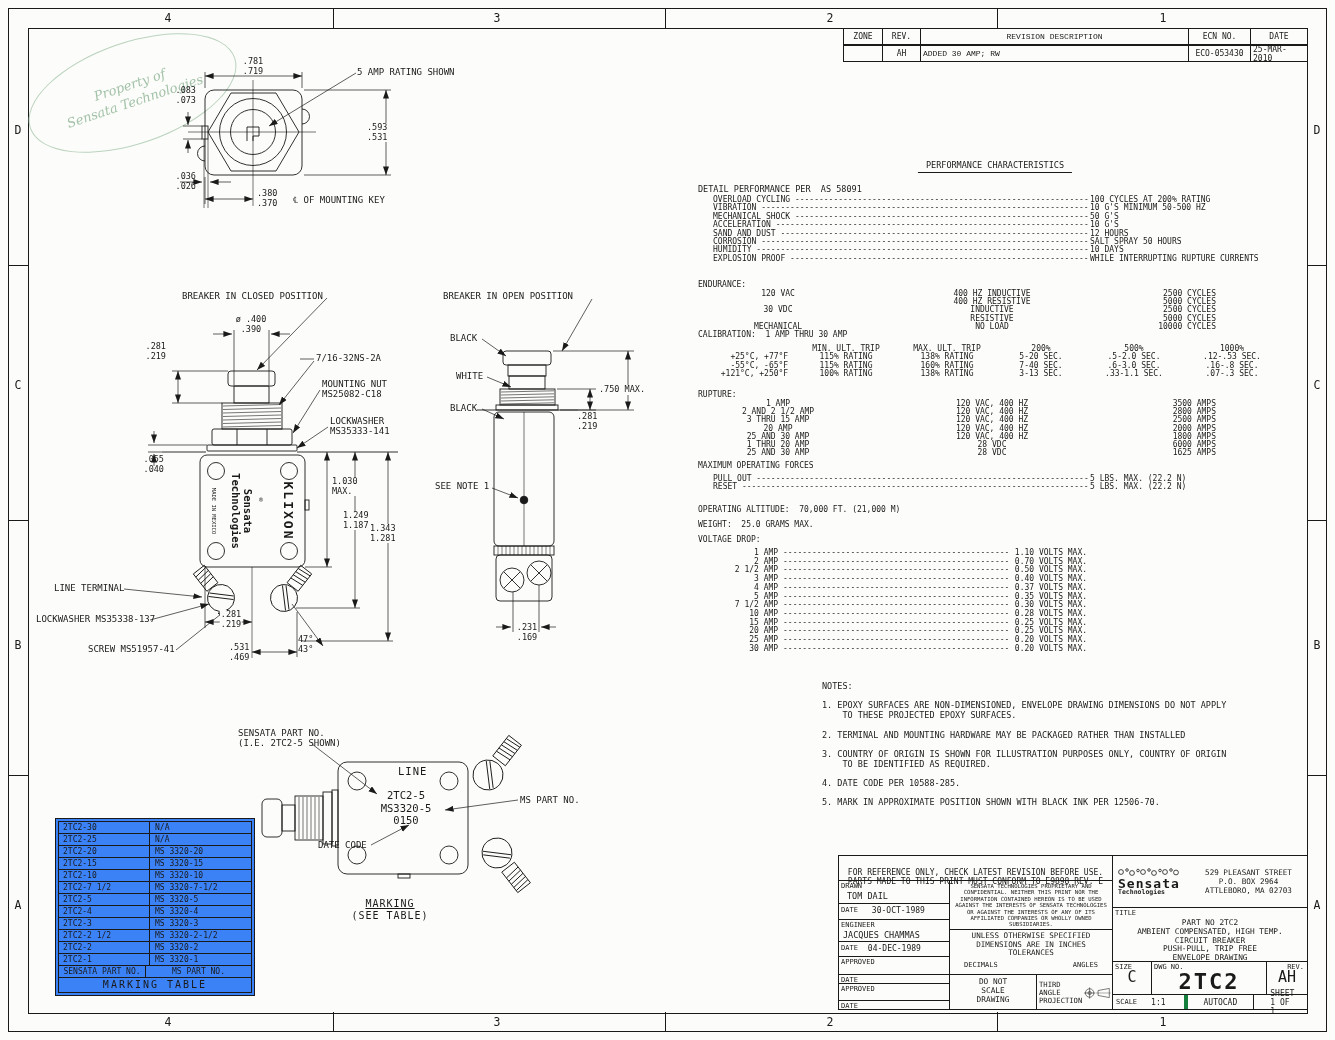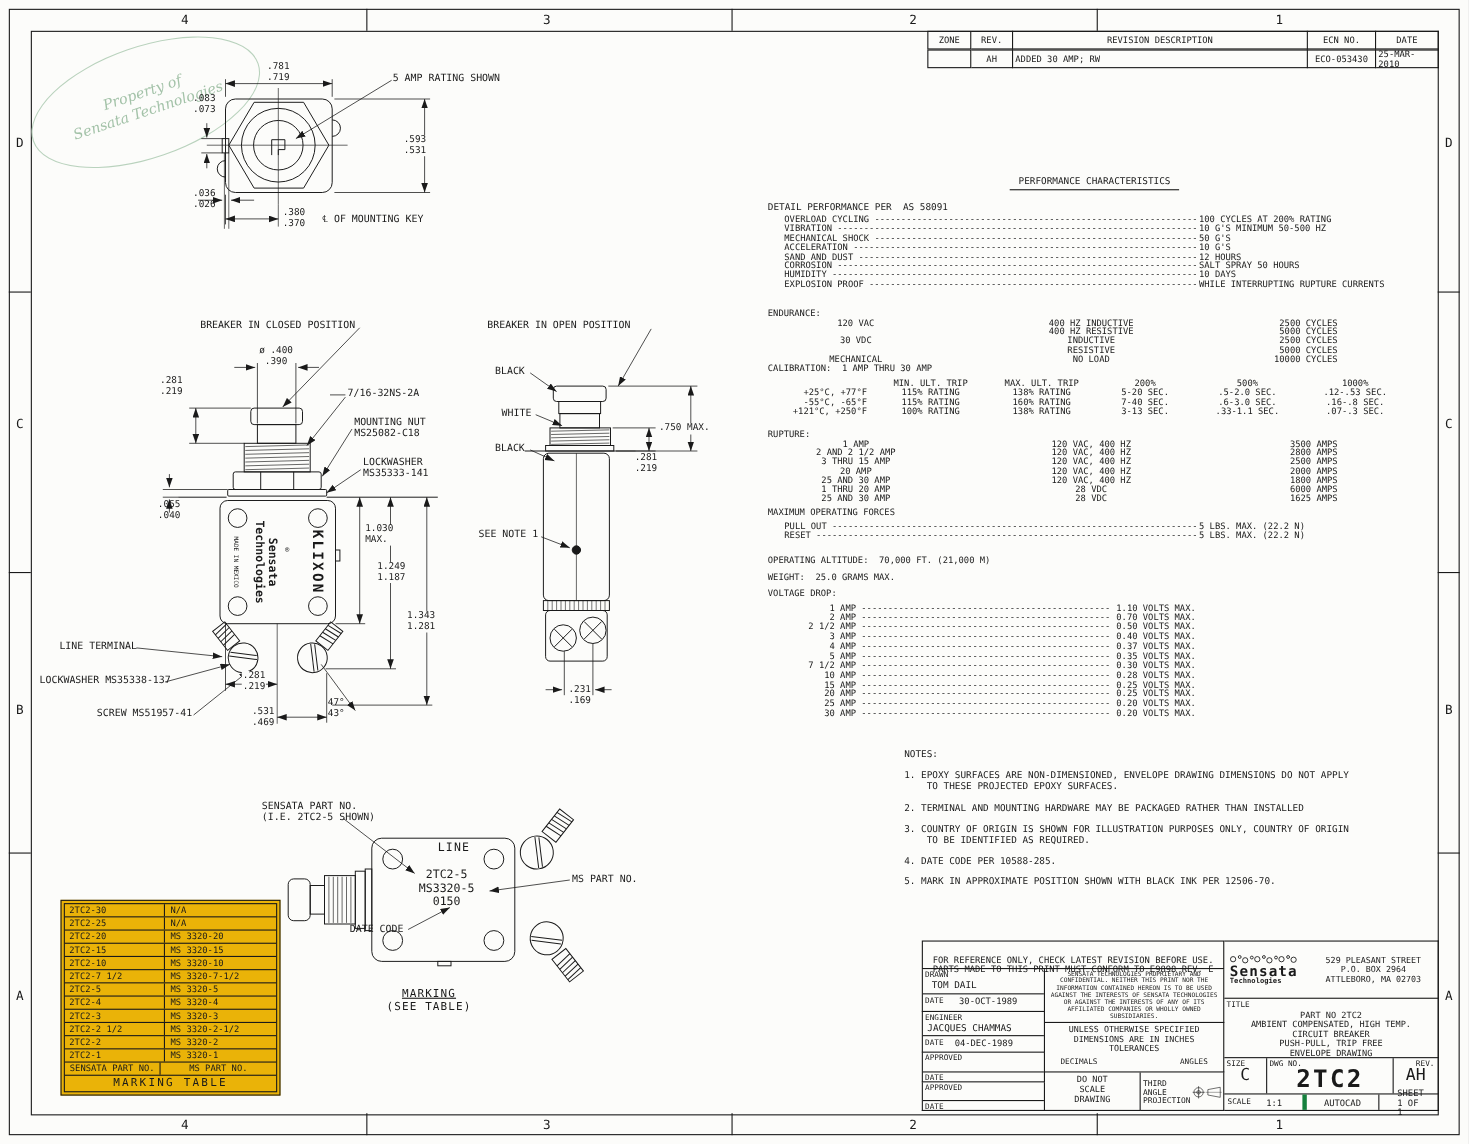--- a/index.html
+++ b/index.html
@@ -34,37 +34,37 @@
   .tbl6{position:absolute;font:8px/8.4px "DejaVu Sans Mono",monospace;}
   .tbl6 .r{display:flex;}
   .tbl6 .k1{width:95px;text-align:right;white-space:pre;}
   .tbl6 .k2{width:106px;text-align:center;}
   .tbl6 .k3{width:96px;text-align:center;}
   .tbl6 .k4{width:92px;text-align:center;}
   .tbl6 .k5{width:94px;text-align:center;}
   .tbl6 .k6{width:102px;text-align:center;}
   .nline{font:8.5px/9.7px "DejaVu Sans Mono",monospace;white-space:pre;}
   
-  .mtbl-wrap{position:absolute;left:55px;top:818px;width:194px;border:1px solid #1a1a1a;padding:2px;background:#eab308;}
+  .mtbl-wrap{position:absolute;left:55px;top:818px;width:194px;border:1px solid #1a1a1a;padding:2px;background:#3b82f6;}
   .mtbl{border:1px solid #1a1a1a;font:8px/8px "DejaVu Sans Mono",monospace;}
   .mtbl .mr{display:flex;border-bottom:1px solid #1a1a1a;}
   .mtbl .mc1{width:86px;padding:1.5px 0 1.5px 4px;border-right:1px solid #1a1a1a;}
   .mtbl .mc2{flex:1;padding:1.5px 0 1.5px 5px;}
   .mtbl .mfoot .mc1,.mtbl .mfoot .mc2{text-align:center;padding-left:0;}
   .mtbl .mtitle{text-align:center;font-size:10px;padding:3px 0;letter-spacing:2px;}
   
   .tb{position:absolute;border:1.2px solid #1a1a1a;font:8px/9px "DejaVu Sans Mono",monospace;box-sizing:border-box;background:transparent;}
   .tb .small{font-size:7px;}
   .rev-tbl{position:absolute;left:843px;top:28px;display:flex;flex-direction:column;font:8px/9px "DejaVu Sans Mono",monospace;}
   .rev-row{display:flex;}
   .rev-cell{border:1px solid #1a1a1a;border-left:none;box-sizing:border-box;padding:2px 2px;height:17px;display:flex;align-items:center;}
   .rev-cell:first-child{border-left:1px solid #1a1a1a;}
   .cz{width:40px;justify-content:center;}
   .cr{width:38px;justify-content:center;}
-  .cd{width:268px;}
+  .cd{width:268px;font-family:Liberation Mono, monospace;}
   .ce{width:62px;justify-content:center;}
   .cdt{width:57px;justify-content:center;}
   .hdr{justify-content:center;}
   svg{position:absolute;left:0;top:0;}
   .rot90{transform:translate(-50%,-50%) rotate(90deg);transform-origin:center;}
 </style>
 </head>
 <body>
 
 <div id="sheet">
@@ -345,21 +345,21 @@
   <div class="lbl t9" style="left:322px;top:379px;">MOUNTING NUT
 MS25082-C18</div>
   <div class="lbl t9" style="left:330px;top:416px;">LOCKWASHER
 MS35333-141</div>
   <div class="lbl rt" style="left:128px;top:455px;width:36px;">.055
 .040</div>
   <div class="lbl bg" style="left:331px;top:477px;">1.030
 MAX.</div>
   <div class="lbl bg" style="left:342px;top:511px;">1.249
 1.187</div>
-  <div class="lbl bg" style="left:369px;top:556px;">1.343
+  <div class="lbl bg" style="left:369px;top:524px;">1.343
 1.281</div>
   <div class="lbl t9" style="left:54px;top:583px;">LINE TERMINAL</div>
   <div class="lbl t9" style="left:36px;top:614px;">LOCKWASHER MS35338-137</div>
   <div class="lbl ctr bg" style="left:231px;top:610px;">.281
 .219</div>
   <div class="lbl t9" style="left:88px;top:644px;">SCREW MS51957-41</div>
   <div class="lbl bg" style="left:228px;top:643px;">.531
 .469</div>
   <div class="lbl" style="left:298px;top:635px;">47°
 43°</div>

